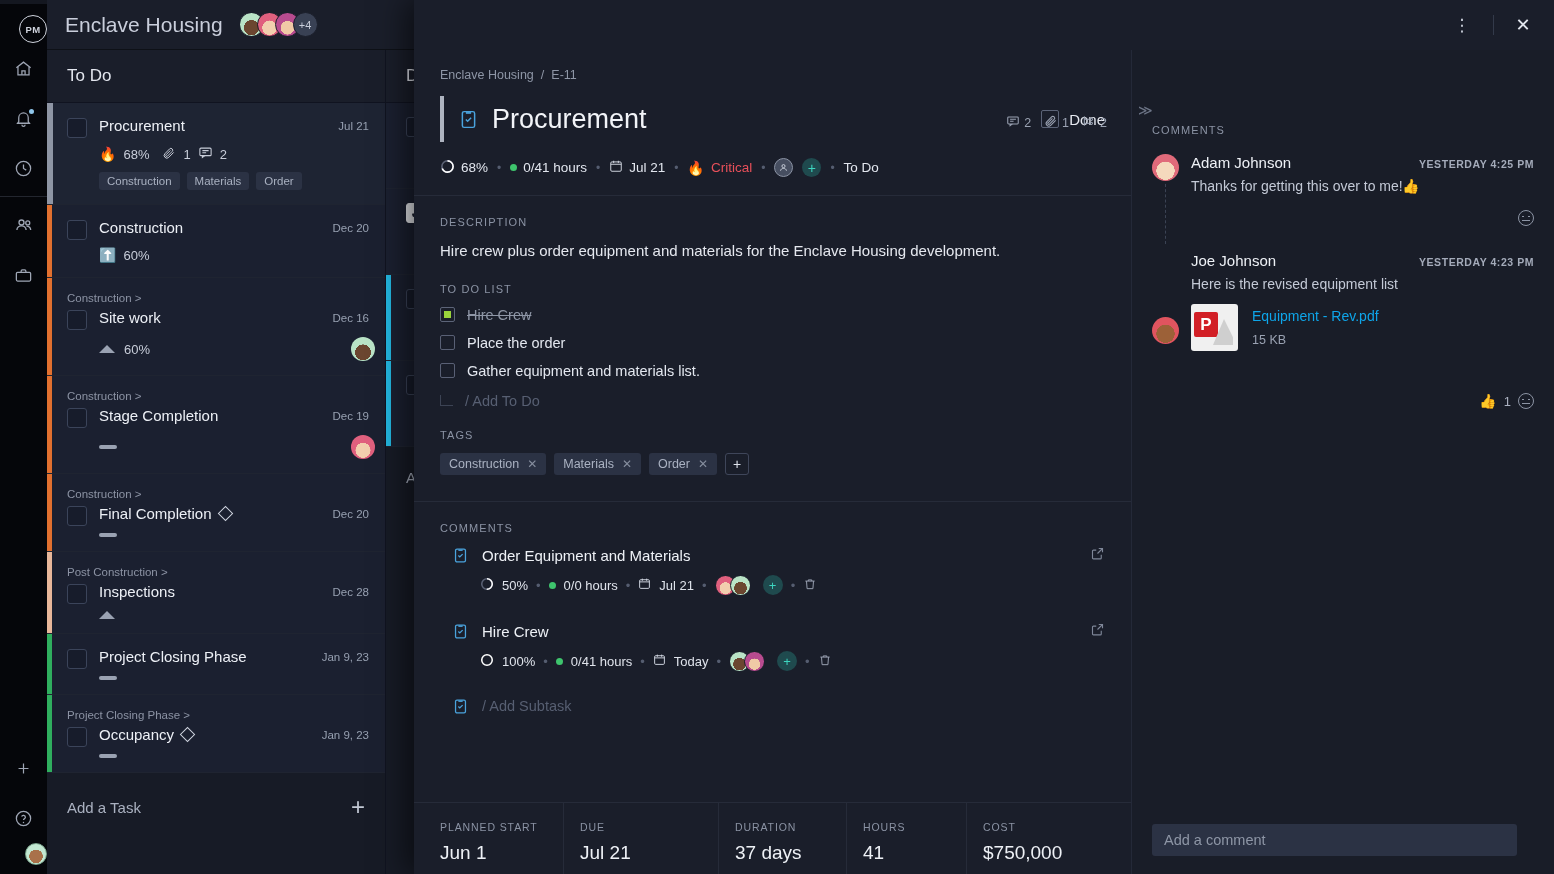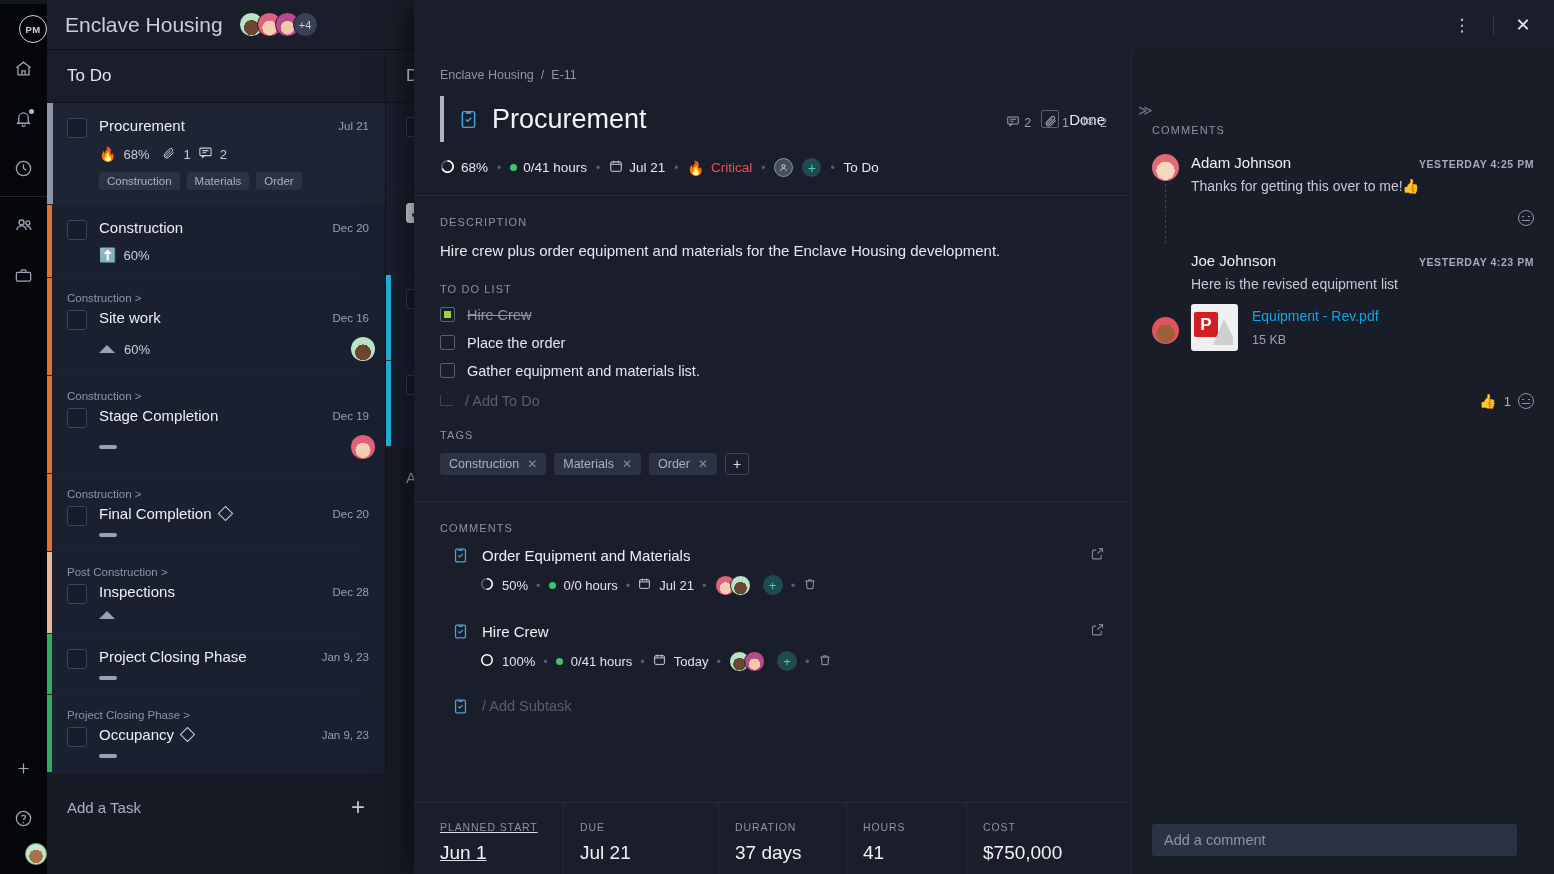--- a/index.html
+++ b/index.html
@@ -178,21 +178,21 @@
              display: flex; align-items: center; justify-content: center; font-size: 13px; margin-left: 4px; }
   .trash { color: #98a0b0; }
   .add-subtask { display: flex; align-items: center; gap: 13px; margin-left: 12px; color: #575f72; font-size: 14.5px; }
 
   .stats { position: absolute; left: 0; bottom: 0; width: 717px; border-top: 1px solid #262b39;
            display: flex; background: #1a1e2a; }
   .stat { padding: 18px 0 10px 0; border-right: 1px solid #262b39; }
   .stat:last-child { border-right: none; }
   .stat .lbl { font-size: 10.5px; letter-spacing: .9px; color: #8b93a4; margin-bottom: 9px; }
   .stat .val { font-size: 19px; color: #eef1f6; }
-  .s0 { width: 150px; padding-left: 26px; text-decoration: underline; }
+  .s0 { width: 150px; padding-left: 26px; }
   .s1 { width: 155px; padding-left: 16px; }
   .s2 { width: 128px; padding-left: 16px; }
   .s3 { width: 120px; padding-left: 16px; }
   .s4 { width: 164px; padding-left: 16px; }
 
   
   .collapse { position: absolute; left: 6px; top: 52px; color: #6d7587; font-size: 14px; }
   .cm-label { font-size: 11px; letter-spacing: 1.1px; color: #8b93a4; padding: 74px 0 0 20px; }
   .cm { display: flex; padding: 18px 20px 0 20px; position: relative; }
   .cm .cav { width: 27px; height: 27px; border-radius: 50%; flex: none; margin-right: 12px; }

